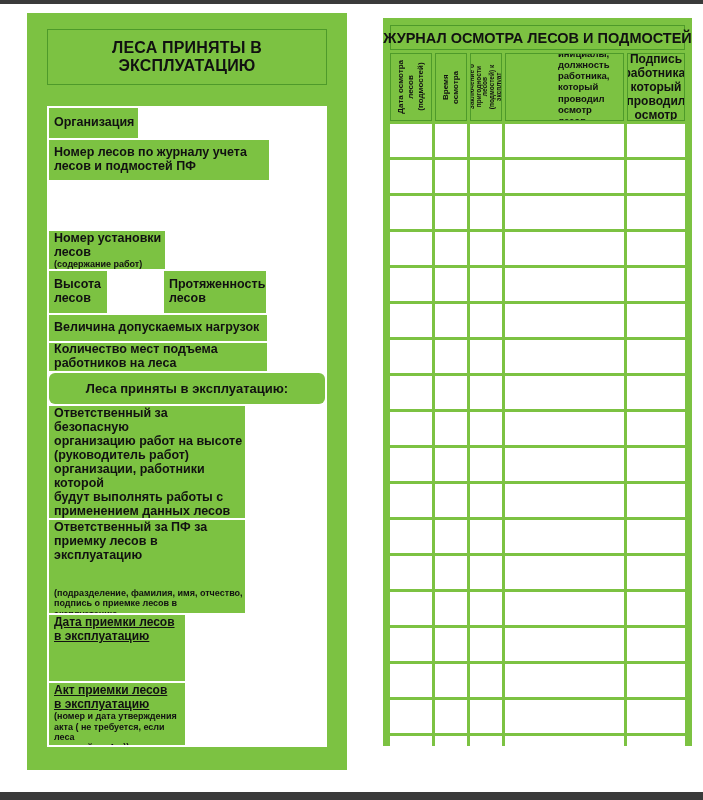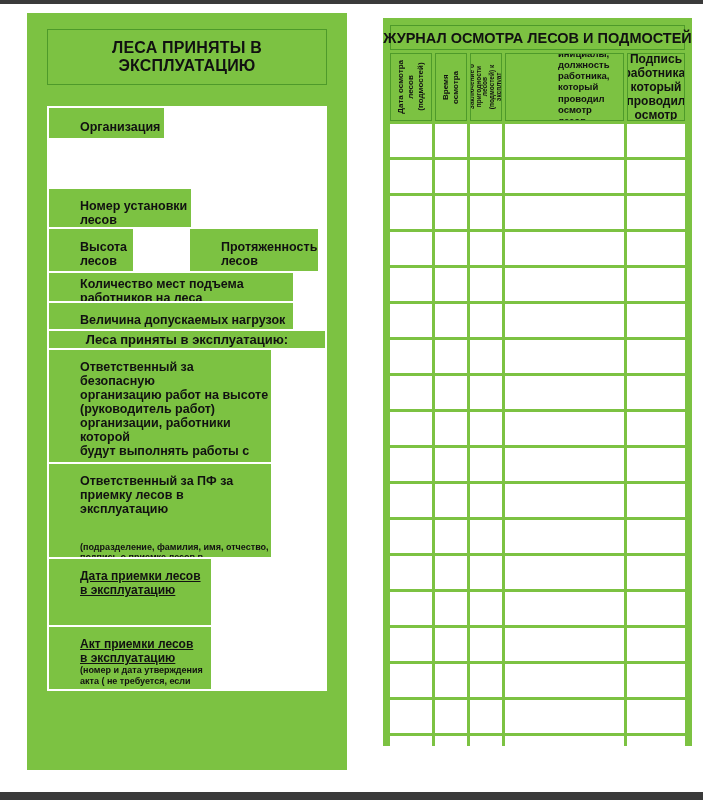--- a/index.html
+++ b/index.html
@@ -25,40 +25,41 @@
     display:flex; align-items:center; justify-content:center;
     text-align:center; font-size:16px; letter-spacing:.2px;
     margin-bottom:21px;
   }
   .lp-rows {
     background:#ffffff; padding:2px;
     display:flex; flex-direction:column; gap:2px;
   }
   .lp-row { background:#7cc242; display:flex; align-items:stretch; }
   .lp-label {
-    padding:10px 2px 2px 5px; font-size:12.5px; line-height:1.12;
-    white-space:pre-line; overflow:hidden;margin-left:26px;
+    padding:0 2px 2px 5px; font-size:12.5px; line-height:1.12;
+    white-space:pre-line; overflow:hidden;
   }
   .lp-label.vcenter { display:flex; flex-direction:column; justify-content:center; }
   .lp-note { font-size:9px; line-height:1.15; font-weight:bold; white-space:pre-line; }
   .lp-note.block { display:block; }
   .lp-box { background:#ffffff; flex:1 1 auto; }
   .big-label { font-size:12px; line-height:1.1;text-decoration:underline; }
 
   .h30{height:30px}.h38{height:38px}.h40{height:40px}.h47{height:47px}
   .h42{height:42px}.h28{height:28px}.h26{height:26px}.h112{height:112px}
   .h93{height:93px}.h66{height:66px}.h62{height:62px}
   .w89{flex:0 0 89px}.w143{flex:0 0 143px}.w220{flex:0 0 220px}
   .w116{flex:0 0 116px}.w58{flex:0 0 58px}.w57{flex:0 0 57px}
   .w102{flex:0 0 102px}.w218{flex:0 0 218px}.w196{flex:0 0 196px}
   .w136{flex:0 0 136px}
   .lp-sub {
-    background:#7cc242; height:17px;
+    background:#7cc242; height:31px;
     display:flex; align-items:center; justify-content:center;
     font-size:13px;
+    border-radius:6px;
   }.mt26{margin-top:26px}
 
   
   .right-panel {
     position:absolute; left:383px; top:18px; width:309px; height:728px;
     background:#7cc242; padding:7px;
   }
   .rp-title {
     height:25px; border:1px solid #4e9a2a;
     display:flex; align-items:center; justify-content:center;
@@ -94,48 +95,53 @@
   <div class="lp-title">ЛЕСА ПРИНЯТЫ В ЭКСПЛУАТАЦИЮ</div>
 
   <div class="lp-rows">
 
     <div class="lp-row h30">
       <div class="lp-label vcenter w89">Организация</div>
       <div class="lp-box"></div>
     </div>
 
 
+    <div class="lp-row h40">
+      <div class="lp-label vcenter w220">Номер лесов по журналу учета
+лесов и подмостей ПФ</div>
+      <div class="lp-box"></div>
+    </div>
 
     <div class="lp-row h47">
       <div class="lp-box"></div>
     </div>
 
     <div class="lp-row h38">
       <div class="lp-label w116"><span>Номер установки
 лесов</span><span class="lp-note block">(содержание работ)</span></div>
       <div class="lp-box"></div>
     </div>
 
     <div class="lp-row h42">
       <div class="lp-label vcenter w58">Высота
 лесов</div>
       <div class="lp-box w57" style="flex:0 0 57px"></div>
       <div class="lp-label vcenter w102">Протяженность
 лесов</div>
       <div class="lp-box"></div>
     </div>
 
+    <div class="lp-row h26">
+      <div class="lp-label vcenter w218">Величина допускаемых нагрузок</div>
+      <div class="lp-box"></div>
+    </div>
+
     <div class="lp-row h28">
       <div class="lp-label vcenter w218">Количество мест подъема
 работников на леса</div>
-      <div class="lp-box"></div>
-    </div>
-
-    <div class="lp-row h26">
-      <div class="lp-label vcenter w218">Величина допускаемых нагрузок</div>
       <div class="lp-box"></div>
     </div>
 
     <div class="lp-sub">Леса приняты в эксплуатацию:</div>
 
     <div class="lp-row h112">
       <div class="lp-label w196"><span>Ответственный за безопасную
 организацию работ на высоте
 (руководитель работ)
 организации, работники которой

